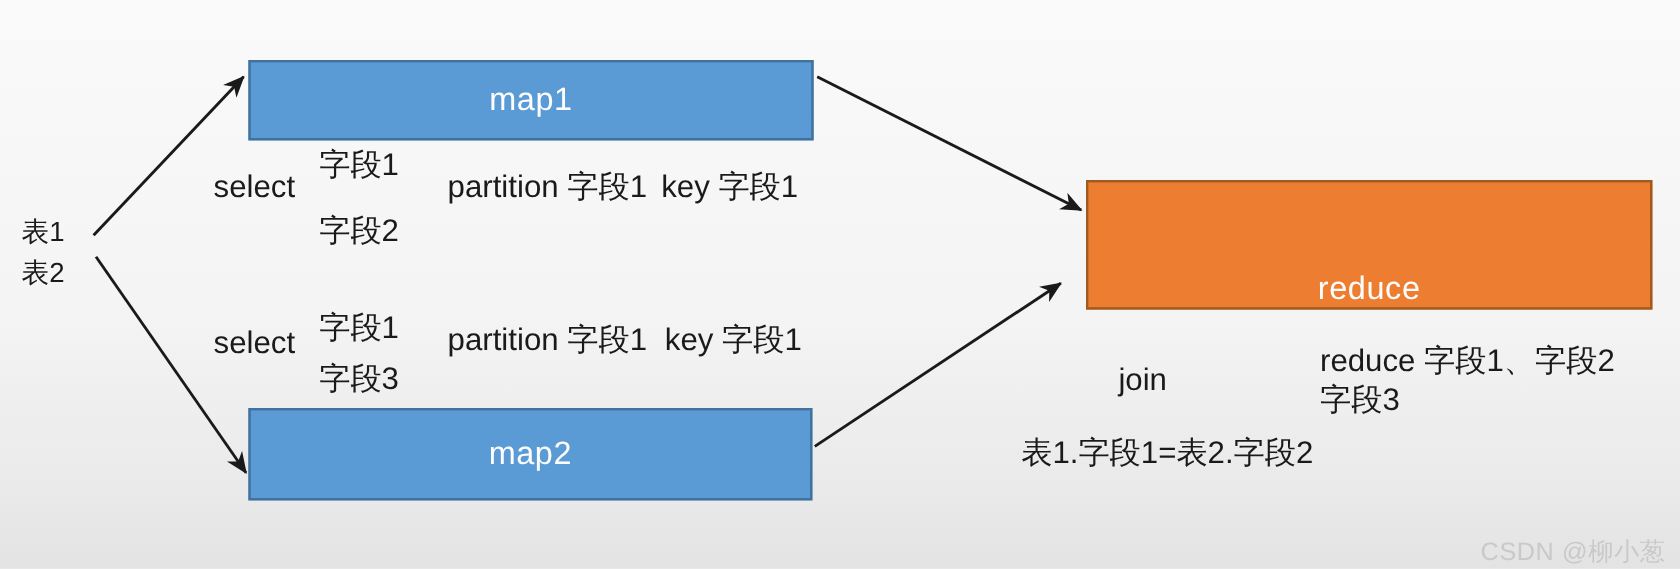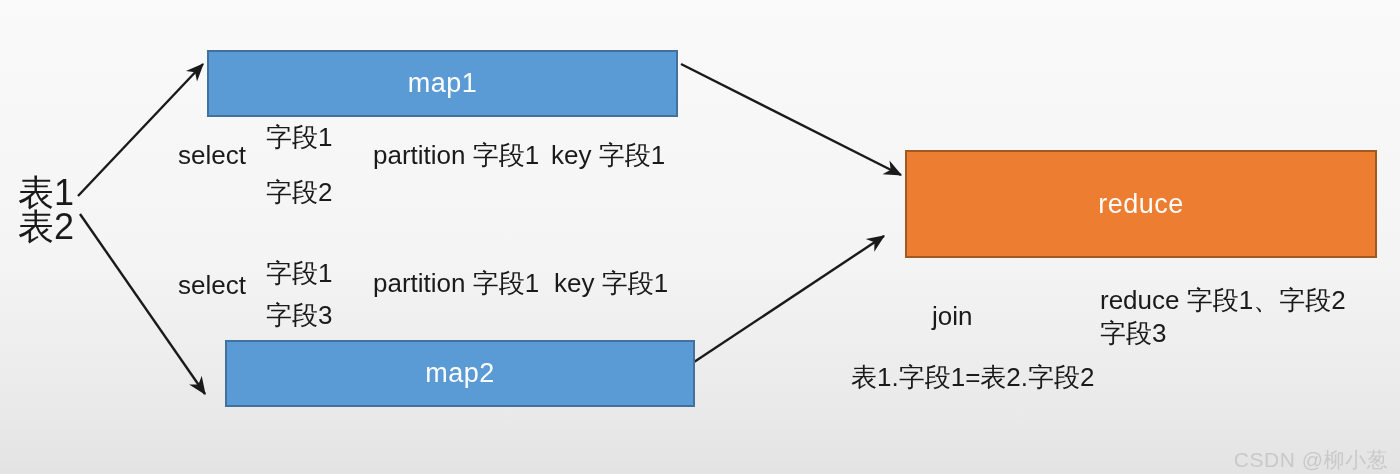--- a/index.html
+++ b/index.html
@@ -29,33 +29,33 @@
     display: flex;
     align-items: center;
     justify-content: center;
     box-sizing: border-box;
     border: 2px solid;
     color: #fdfdfd;
     font-size: 27px;
     letter-spacing: 0.5px;
   }
   .node-map1   { left: 207px; top: 31px;  width: 471px; height: 67px; margin-top: 19px; }
-  .node-map2   { left: 207px; top: 340px; width: 470px; height: 67px; margin-left: 18px; }
-  .node-reduce { left: 905px; top: 150px; width: 472px; height: 108px; }
+  .node-map2   { left: 207px; top: 340px; width: 470px; height: 77px; }
+  .node-reduce { left: 905px; top: 150px; width: 472px; height: 108px; align-items: flex-end; }
   .txt {
     position: absolute;
     color: #1a1a1a;
     font-size: 26px;
     white-space: nowrap;
     line-height: 1.25;
   }
   .source-label {
     position: absolute;
     left: 18px; top: 176px;
-    font-size: 36px;
+    font-size: 23px;
     line-height: 34px;
     color: #1a1a1a;
   }
   .a1-select { left: 178px; top: 139px; }
   .a1-f1     { left: 266px; top: 121px; }
   .a1-f2     { left: 266px; top: 176px; }
   .a1-part   { left: 373px; top: 139px; }
   .a1-key    { left: 551px; top: 139px; }
   .a2-select { left: 178px; top: 269px; }
   .a2-f1     { left: 266px; top: 257px; }

